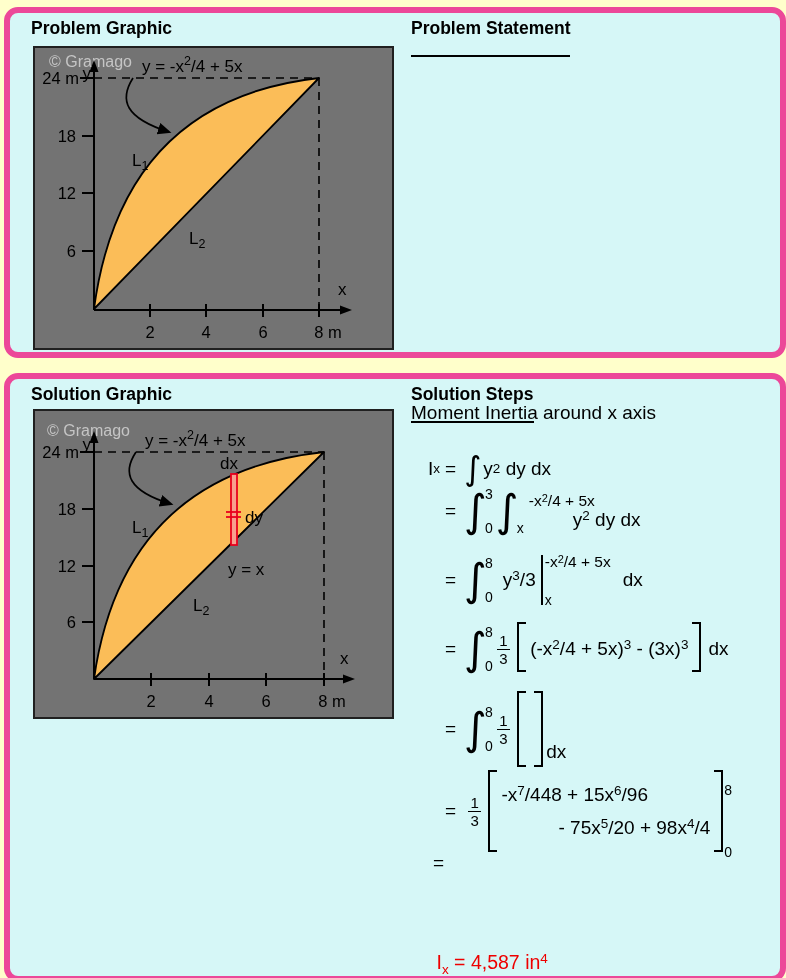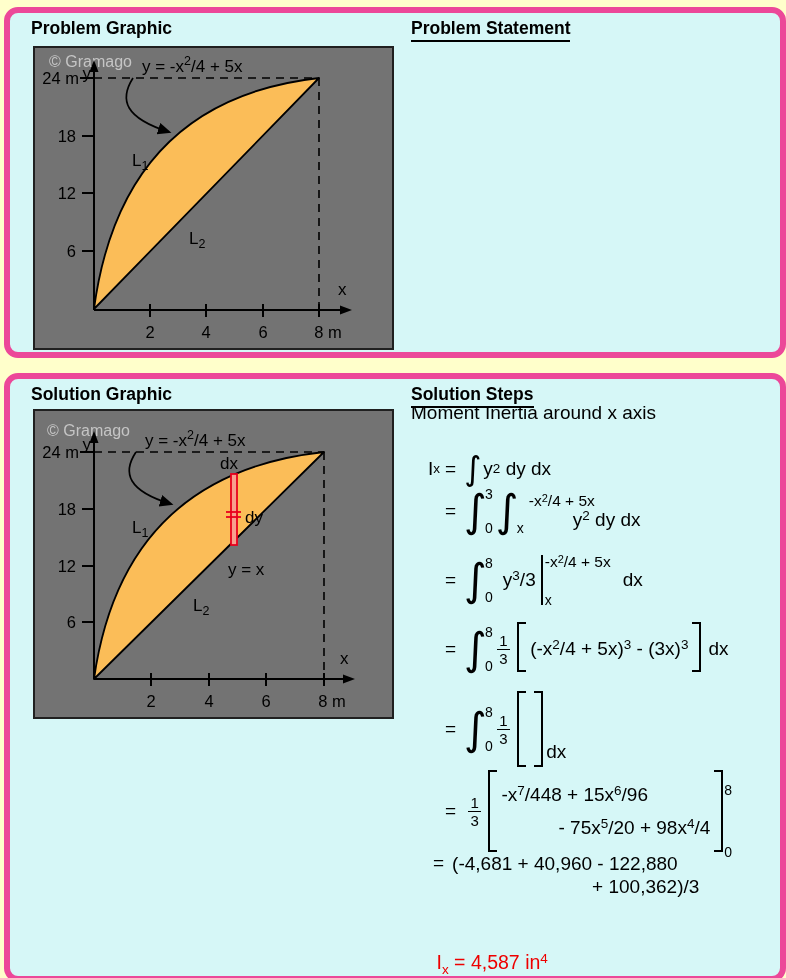--- a/index.html
+++ b/index.html
@@ -1,20 +1,20 @@
 <!DOCTYPE html>
 <html><head>
 <meta charset="utf-8">
 <style>
   html,body{margin:0;padding:0;}
   .page{position:relative;width:786px;height:978px;background:#FFFFCB;
         font-family:"Liberation Sans",sans-serif;color:#000;overflow:hidden;}
   .panel{position:absolute;background:#D6F7F7;border:6px solid #ec4899;border-radius:14px;}
   .ptitle{position:absolute;font-weight:bold;font-size:17.5px;white-space:pre;}
-  .ptitle.u{border-bottom:2.2px solid #000;padding-bottom:1px;}
+  .ptitle.u{border-bottom:2.2px solid #000;padding-bottom:16px;}
   .gbox{position:absolute;background:#737373;border:2px solid #202020;}
   .stmt{position:absolute;font-size:18.5px;line-height:21.5px;white-space:pre;}
   .intro{position:absolute;font-size:19px;white-space:pre;}
   .mline{position:absolute;display:flex;align-items:center;font-size:19px;white-space:pre;}
   .mline .eq{margin-right:8px;}
   sup.m{font-size:13.5px;vertical-align:6px;line-height:0;}
   sub.m{font-size:13.5px;vertical-align:-5px;line-height:0;}
   .bigint{font-family:"DejaVu Sans",sans-serif;font-size:44px;line-height:46px;}
   .bigint.sm{font-size:33px;line-height:34px;margin:0 2px 0 0;}
   .igrp{display:inline-flex;align-items:center;}
@@ -209,24 +209,20 @@
       <span class="col" style="line-height:33px">
         <span><span>-x</span><sup class="m">7</sup><span>/448 + 15x</span><sup class="m">6</sup><span>/96</span></span>
         <span style="margin-left:57px"><span>- 75x</span><sup class="m">5</sup><span>/20 + 98x</span><sup class="m">4</sup><span>/4</span></span>
       </span>
       <span class="brr"></span>
       <span class="ibounds" style="height:76px;transform:translateY(10px)"><span>8</span><span>0</span></span>
     </div>
 
     <div class="mline" style="left:423px;top:473px;height:48px;align-items:flex-start">
       <span class="eq">=</span>
-      <span class="col" style="line-height:23px">
-        <span>(-4,681 + 40,960 - 122,880</span>
-        <span style="margin-left:140px">+ 100,362)/3</span>
-      </span>
     </div>
 
     <div class="result" style="left:394px;top:549px">
       <span>I</span><sub class="m">x</sub><span> = 4,587 in</span><sup class="m">4</sup>
     </div>
   </section>
 
 </div>
 
 </body></html>

